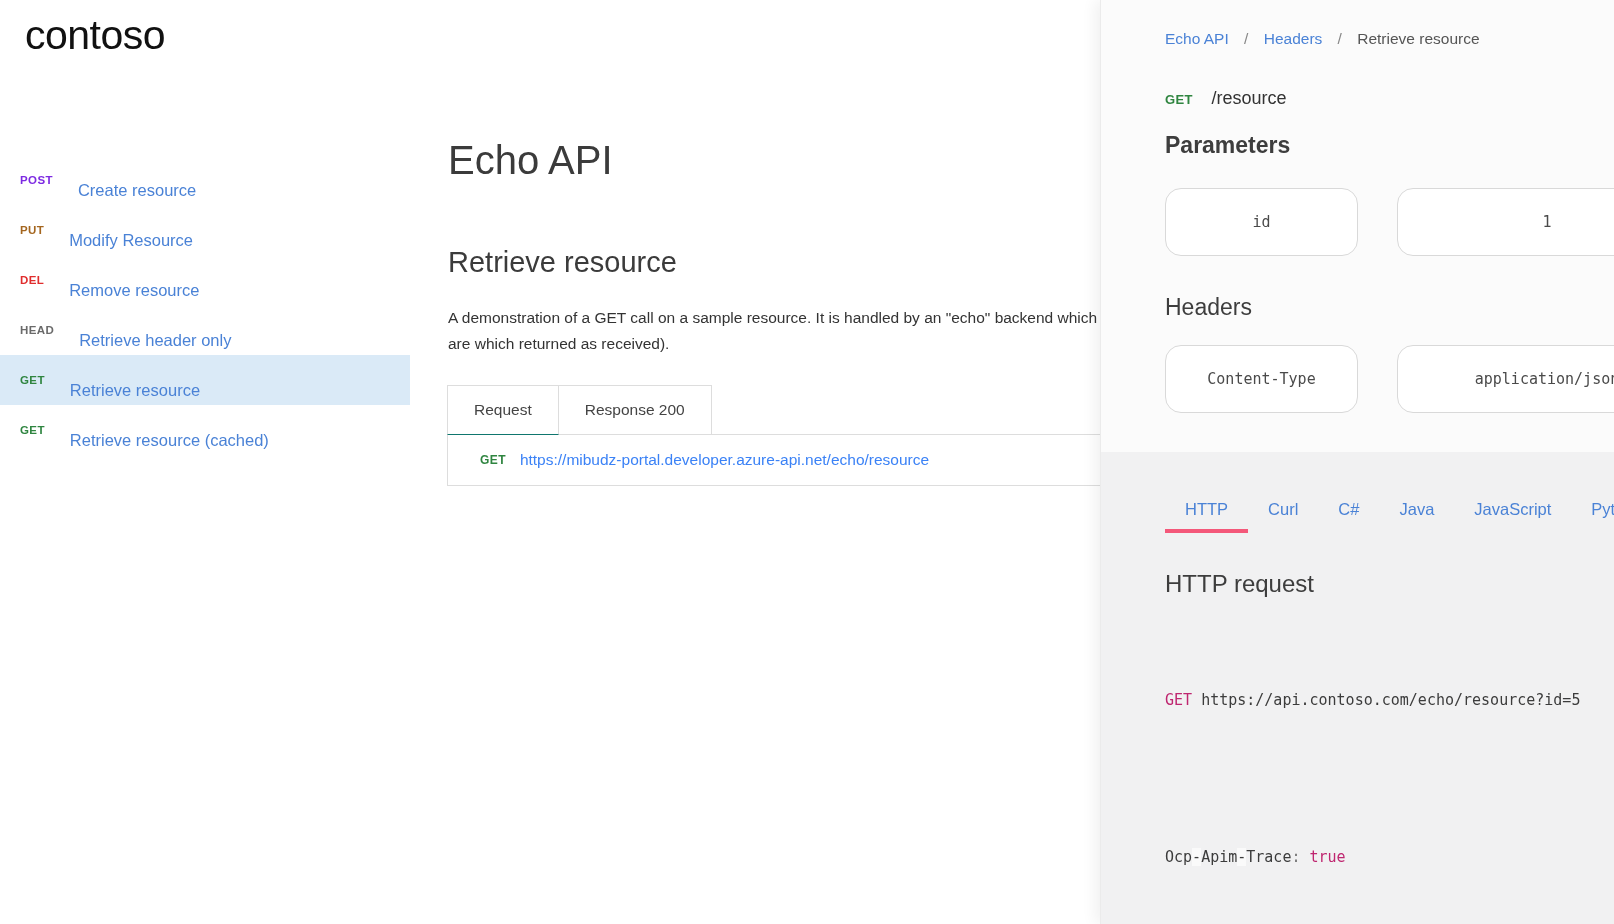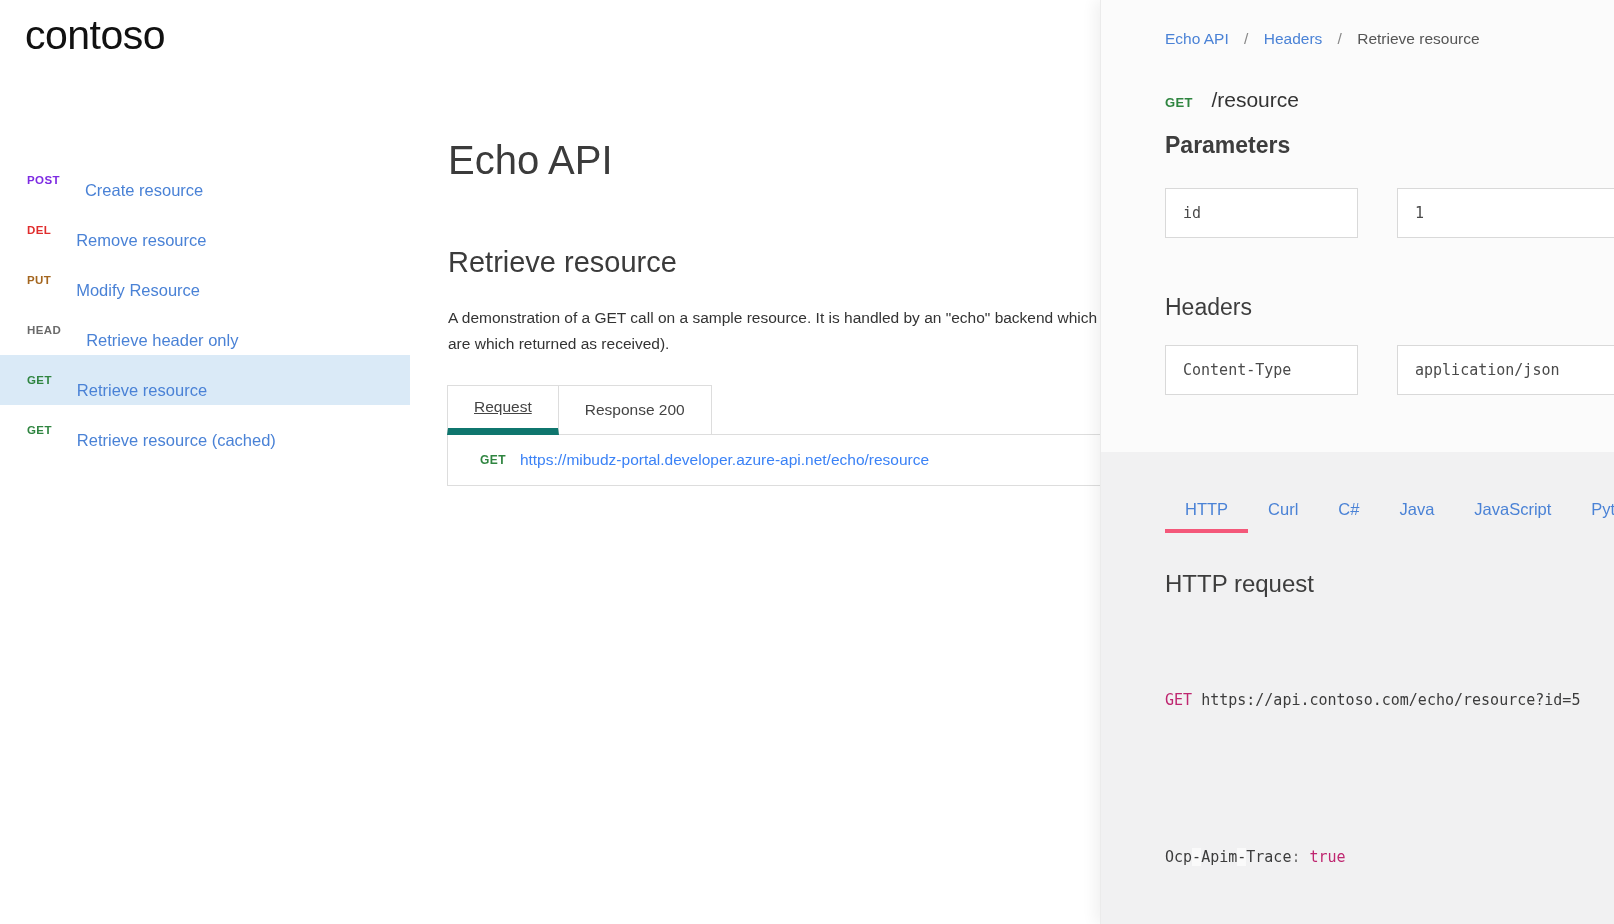--- a/index.html
+++ b/index.html
@@ -6,61 +6,61 @@
   html,body { width:1614px; height:924px; overflow:hidden; background:#ffffff;
               font-family:"Liberation Sans", sans-serif; color:#333; }
   body { position:relative; }
 
   
   .logo { position:absolute; left:25px; top:12px; font-size:41px; font-weight:400;
           letter-spacing:-0.5px; color:#111; cursor:pointer; }
 
   
   .sidebar { position:absolute; left:0; top:155px; width:410px; }
-  .op-item { height:50px; display:flex; align-items:center; padding-left:27px; cursor:pointer; }
+  .op-item { height:50px; display:flex; align-items:center; padding-left:20px; cursor:pointer; }
   .op-item.active { background:#daeaf7; }
   .op-method { font-size:11.5px; font-weight:700; letter-spacing:0.4px; margin-right:25px; }
   .m-post { color:#7d2ae2; } .m-put { color:#a4661f; } .m-del { color:#e02d2d; }
   .m-head { color:#6a6a6a; } .m-get { color:#2f8540; }
   .op-label { font-size:16.5px; color:#4a82d6;margin-top:20px; }
 
   
   .api-title { position:absolute; left:448px; top:138px; font-size:40px; font-weight:400; color:#3b3b3b; }
   .op-title  { position:absolute; left:448px; top:246px; font-size:29px; font-weight:400; color:#3b3b3b; }
   .op-desc   { position:absolute; left:448px; top:305px; font-size:15.5px; line-height:26px; color:#333; }
   .op-desc .line { white-space:nowrap; }
 
   .req-tabs-wrap { position:absolute; left:447px; top:385px; }
   .req-tabs { display:flex; position:relative; z-index:2; }
   .req-tab { height:50px; display:flex; align-items:center; padding:0 26px;
              font-size:15.5px; color:#444; background:#fff; border:1px solid #ddd; cursor:pointer; }
   .req-tab + .req-tab { border-left:none; }
-  .req-tab.active { border-bottom:7px solid #0f766e; margin-bottom:-1px;text-decoration:underline; }
+  .req-tab.active { border-bottom:1px solid #0f766e; margin-bottom:-1px; }
   .req-box { width:780px; height:52px; border:1px solid #ddd; margin-top:-1px;
              display:flex; align-items:center; padding-left:32px; background:#fff; }
   .req-box .verb { font-size:12px; font-weight:700; color:#2f8540; margin-right:14px; letter-spacing:0.4px; }
   .req-box .url  { font-size:15.5px; color:#3b82f6; }
 
   
   .console { position:absolute; left:1100px; top:0; width:514px; height:924px;
              background:#fbfbfb; border-left:1px solid #ebebeb;
              box-shadow:-5px 0 14px rgba(0,0,0,0.06); overflow:hidden; z-index:10; }
   .crumbs { position:absolute; left:64px; top:30px; font-size:15.5px; color:#555; white-space:nowrap; }
   .crumb-link { color:#4a82d6; cursor:pointer; }
   .crumb-sep { color:#888; margin:0 11px; }
   .op-line { position:absolute; left:64px; top:88px; white-space:nowrap; }
   .op-line .verb { font-size:13px; font-weight:700; color:#2f8540; letter-spacing:0.4px; }
-  .op-line .path { font-size:21px; color:#333; margin-left:14px; }
+  .op-line .path { font-size:18px; color:#333; margin-left:14px; }
   .section-title { position:absolute; left:64px; font-size:23px; font-weight:400; color:#3d3d3d; }
   .t-params { top:132px;font-weight:bold; } .t-headers { top:294px; }
   .field-row { position:absolute; left:64px; display:flex; gap:39px; }
   .r-params { top:188px; } .r-headers { top:345px; }
-  .fld { height:50px; border:1px solid #d9d9d9; border-radius:0; background:#fff;
+  .fld { height:68px; border:1px solid #d9d9d9; border-radius:16px; background:#fff;
          font-family:"DejaVu Sans Mono", monospace; font-size:15px; color:#4a4a4a;
-         padding:0 17px; outline:none; }
+         padding:0 17px; outline:none;text-align:center; }
   .fld-name { width:193px; } .fld-value { width:300px; }
 
   .code-area { position:absolute; left:0; right:0; top:452px; bottom:0; background:#f1f1f2; }
   .lang-tabs { position:absolute; left:64px; top:45px; display:flex; white-space:nowrap; }
   .lang-tab { padding:0 20px; font-size:16.5px; color:#4a82d6; position:relative;
               line-height:24px; cursor:pointer; }
   .lang-tab.active::after { content:""; position:absolute; left:0; right:0; bottom:-12px;
               height:4px; background:#f4587a; }
   .code-title { position:absolute; left:64px; top:118px; font-size:24px; font-weight:400; color:#3d3d3d; }
   .code { position:absolute; left:64px; top:186px; font-family:"DejaVu Sans Mono", monospace;
@@ -75,26 +75,26 @@
 <body>
 
 <div class="logo">contoso</div>
 
 <div class="sidebar">
   <div class="op-item">
     <span class="op-method m-post">POST</span>
     <span class="op-label">Create resource</span>
   </div>
   <div class="op-item">
+    <span class="op-method m-put">PUT</span>
+    <span class="op-label">Modify Resource</span>
+  </div>
+  <div class="op-item">
     <span class="op-method m-del">DEL</span>
     <span class="op-label">Remove resource</span>
-  </div>
-  <div class="op-item">
-    <span class="op-method m-put">PUT</span>
-    <span class="op-label">Modify Resource</span>
   </div>
   <div class="op-item">
     <span class="op-method m-head">HEAD</span>
     <span class="op-label">Retrieve header only</span>
   </div>
   <div class="op-item active">
     <span class="op-method m-get">GET</span>
     <span class="op-label">Retrieve resource</span>
   </div>
   <div class="op-item">

